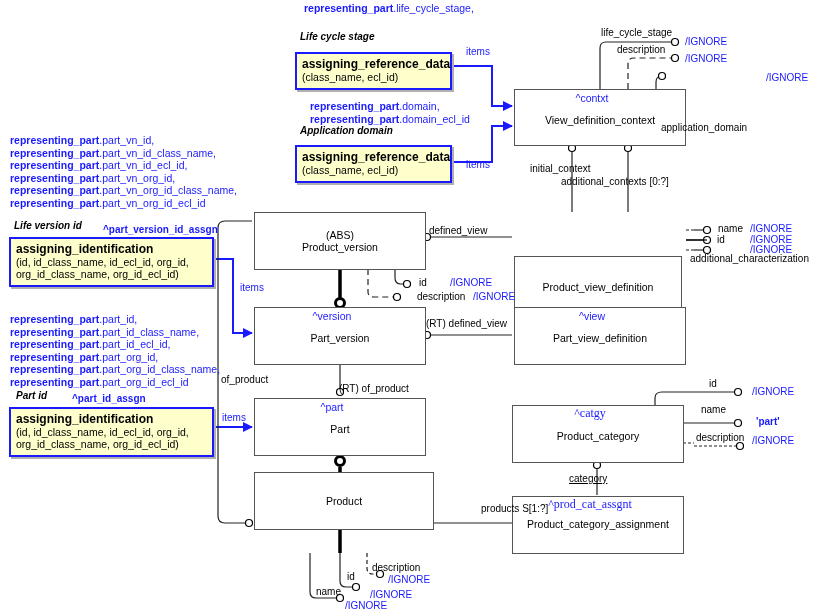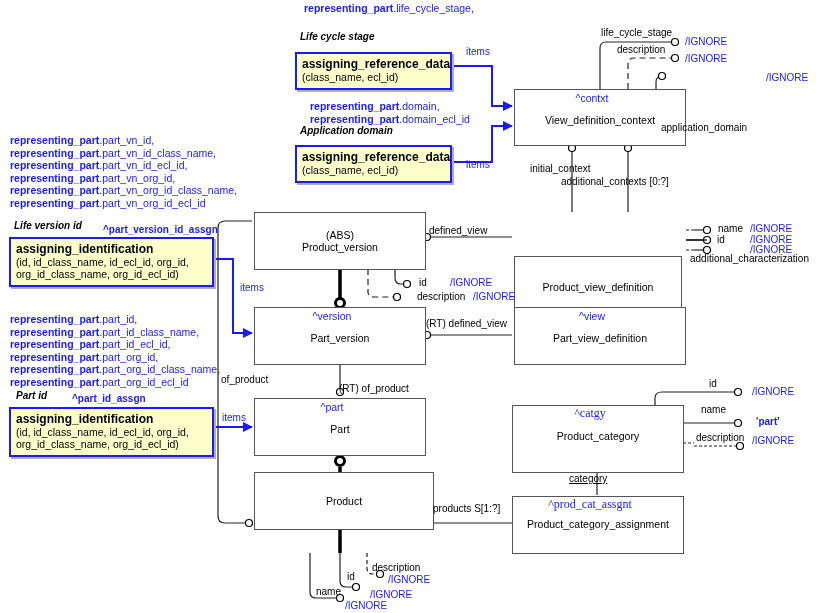--- a/index.html
+++ b/index.html
@@ -182,21 +182,21 @@
   <div class="ename">Part_version</div>
 </div>
 <div class="entity" style="left:514px;top:307px;width:172px;height:58px;">
   <div class="alias">^view</div>
   <div class="ename">Part_view_definition</div>
 </div>
 <div class="entity" style="left:254px;top:398px;width:172px;height:58px;">
   <div class="alias">^part</div>
   <div class="ename">Part</div>
 </div>
-<div class="entity" style="left:512px;top:405px;width:172px;height:68px;padding-left:12px;">
+<div class="entity" style="left:512px;top:405px;width:172px;height:58px;padding-left:12px;">
   <div class="alias serif">^catgy</div>
   <div class="ename">Product_category</div>
 </div>
 <div class="entity" style="left:254px;top:472px;width:180px;height:58px;">
   <div class="ename low" style="top:22px;">Product</div>
 </div>
 <div class="entity" style="left:512px;top:496px;width:172px;height:58px;">
   <div class="alias serif">^prod_cat_assgnt</div>
   <div class="ename" style="top:21px;">Product_category_assignment</div>
 </div>
@@ -230,20 +230,20 @@
 <div class="abs" style="left:339px;top:383px;">(RT) of_product</div>
 
 <div class="abs" style="left:709px;top:378px;">id</div>
 <div class="abs blue" style="left:752px;top:386px;">/IGNORE</div>
 <div class="abs" style="left:701px;top:404px;">name</div>
 <div class="abs blue bold" style="left:756px;top:416px;">'part'</div>
 <div class="abs" style="left:696px;top:432px;">description</div>
 <div class="abs blue" style="left:752px;top:435px;">/IGNORE</div>
 
 <div class="abs" style="left:569px;top:473px;text-decoration:underline;">category</div>
-<div class="abs" style="left:433px;top:503px;">products S[1:?]</div>
+<div class="abs" style="left:433px;top:503px;padding-left:48px;">products S[1:?]</div>
 
 <div class="abs" style="left:372px;top:562px;">description</div>
 <div class="abs blue" style="left:388px;top:574px;">/IGNORE</div>
 <div class="abs" style="left:347px;top:571px;">id</div>
 <div class="abs blue" style="left:370px;top:589px;">/IGNORE</div>
 <div class="abs" style="left:316px;top:586px;">name</div>
 <div class="abs blue" style="left:345px;top:600px;">/IGNORE</div>
 
 </body></html>

